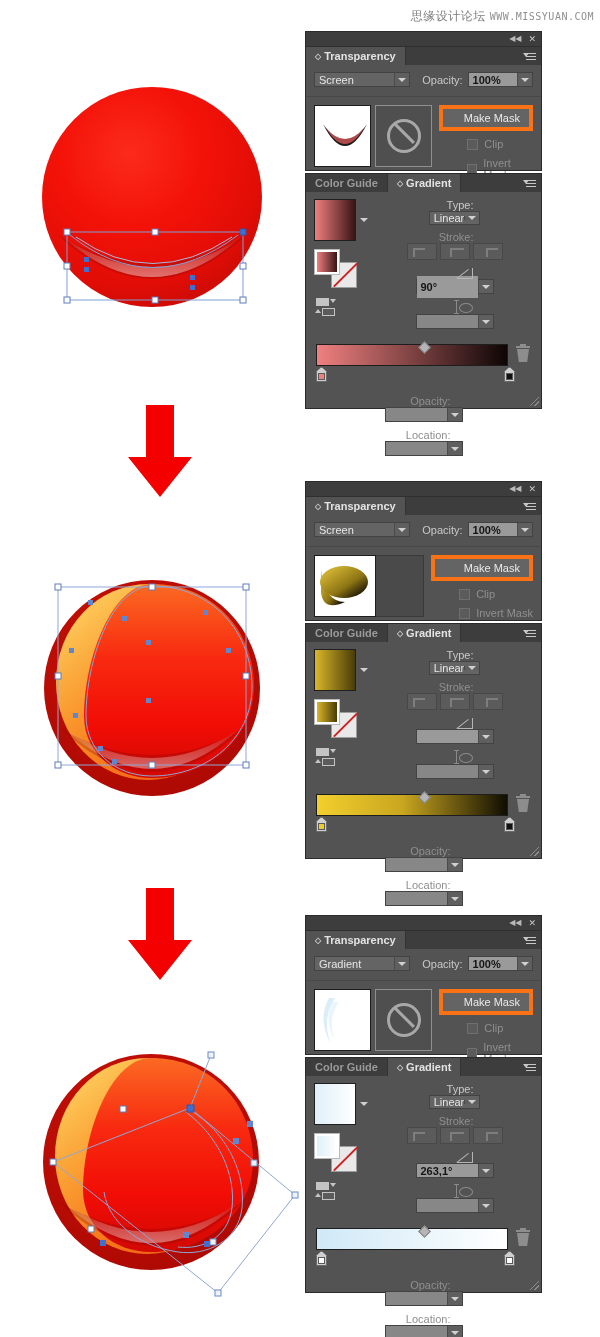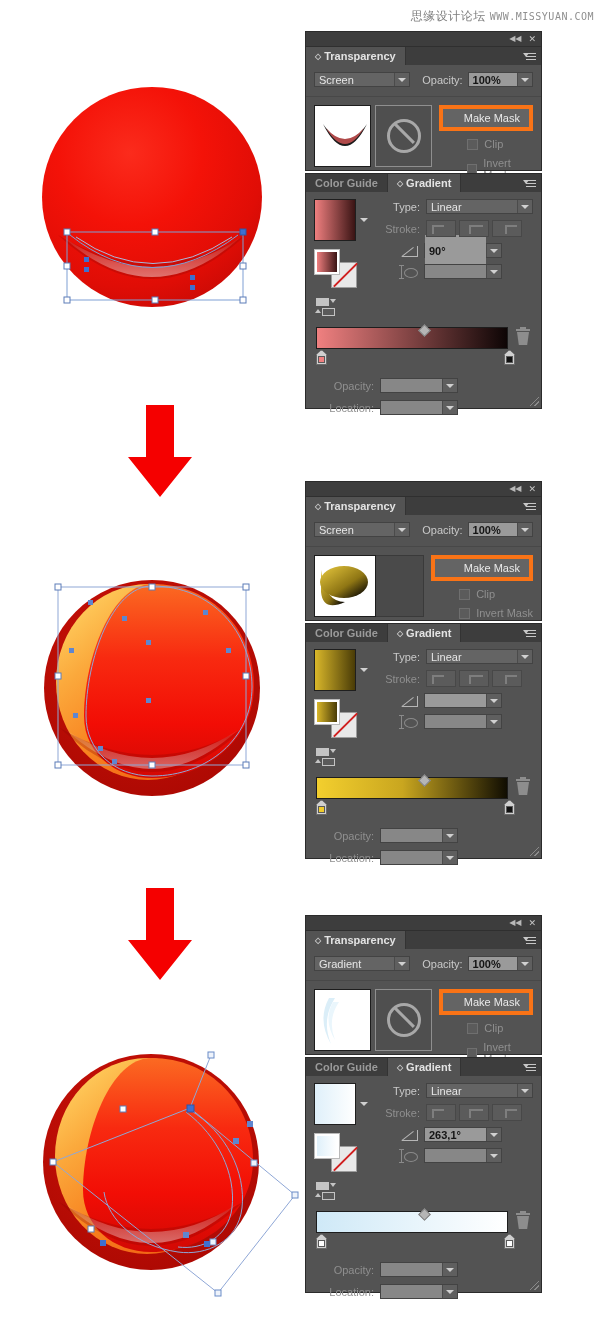--- a/index.html
+++ b/index.html
@@ -142,21 +142,21 @@
     content:"";position:absolute;left:-3px;top:11px;width:33px;height:2px;
     background:#d01f1f;transform:rotate(-45deg);
   }
   .grad-icons{margin-top:9px;width:28px;height:20px;position:relative;}
   .gi-a{position:absolute;left:2px;top:0;width:13px;height:8px;background:#c4c4c4;}
   .gi-b{position:absolute;left:16px;top:1px;width:0;height:0;border-left:3px solid transparent;border-right:3px solid transparent;border-top:4px solid #c4c4c4;}
   .gi-c{position:absolute;left:8px;top:10px;width:13px;height:8px;background:#5b5b5b;border:1px solid #c4c4c4;box-sizing:border-box;}
   .gi-d{position:absolute;left:1px;top:11px;width:0;height:0;border-left:3px solid transparent;border-right:3px solid transparent;border-bottom:4px solid #c4c4c4;}
 
   .gp-right{flex:1;padding-left:4px;}
-  .gr-line{display:flex;align-items:center;margin-bottom:6px;}
+  .gr-line{display:flex;align-items:center;margin-bottom:6px;flex-direction:column;}
   .gr-lbl{width:44px;text-align:right;margin-right:6px;}
   .type-dd{flex:1;align-items:center;}
   .stroke-btns{display:flex;gap:3px;}
   .sb{
     width:30px;height:17px;background:#5b5b5b;border:1px solid #484848;
     box-sizing:border-box;position:relative;
   }
   .sb::before{content:"";position:absolute;left:5px;top:4px;width:12px;height:2px;background:#7e7e7e;}
   .sb::after{content:"";position:absolute;left:5px;top:4px;width:2px;height:9px;background:#7e7e7e;}
   .sb.mid::before{left:9px;width:14px;}
@@ -504,21 +504,21 @@
               <span class="sb"></span>
               <span class="sb mid"></span>
               <span class="sb end"></span>
             </div>
           </div>
           <div class="gr-line">
             <span class="ang-ico">
                 <i></i>
               </span>
             <div class="dd ctrl-dd">
-              <span class="field" style="flex:1;border:none;height:31px;">90°</span>
+              <span class="field" style="flex:1;border:none;height:22px;">90°</span>
               <span class="arrowbox">
                   <span class="caret"></span>
                 </span>
             </div>
           </div>
           <div class="gr-line">
             <span class="aspect-ico">
               <span class="bar"></span>
                 <span class="cap"></span>
                 <span class="cap2"></span>

